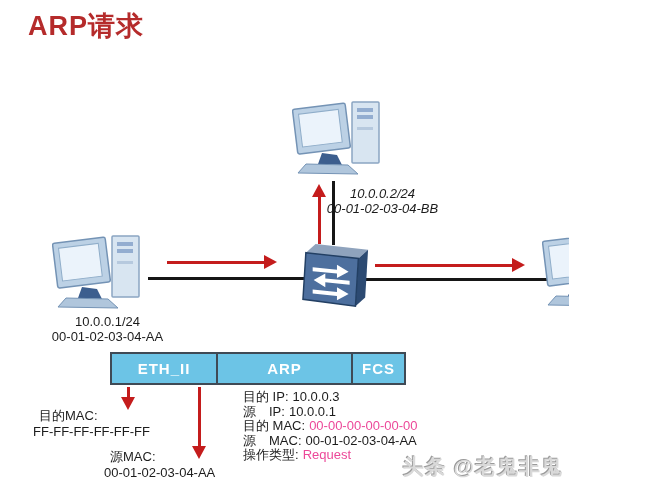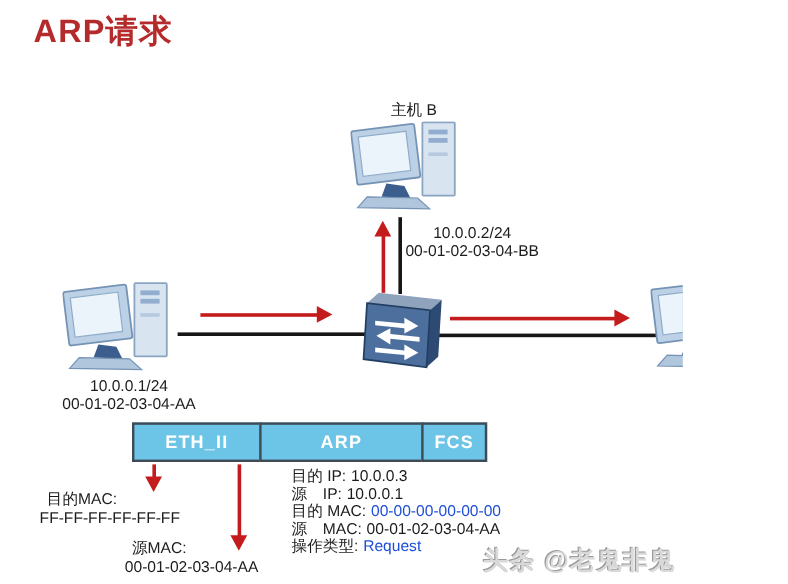--- a/index.html
+++ b/index.html
@@ -27,54 +27,53 @@
     border-top:13px solid #c41c1c;border-left:7px solid transparent;border-right:7px solid transparent;}
   
   .frame{left:110px;top:352px;display:flex;}
   .fbox{height:29px;background:#6cc4e6;border:2px solid #3f4a55;color:#ffffff;font-weight:bold;
     font-size:15px;display:flex;align-items:center;justify-content:center;letter-spacing:1px;}
   .fbox + .fbox{margin-left:-2px;}
   
   .ann{font-size:13px;line-height:16px;white-space:nowrap;}
   .arp-details{left:243px;top:390px;font-size:13px;line-height:14.6px;white-space:nowrap;}
   .arp-line .lbl{margin-right:4px;margin-top:42px;}
-  .red{color:#1d4ed8;}
+  .red{color:#ec4899;}
   
   .watermark{right:6px;bottom:6px;font-size:21px;font-weight:bold;color:#d9d9d9;
     text-shadow:-1px -1px 0 #9a9a9a,1px 1px 0 #ffffff;letter-spacing:1px;}
 </style>
 </head>
 <body>
 
 <div id="stage">
 
   <div class="abs title">ARP请求</div>
 
   <div class="abs bline" style="left:148px;top:277px;width:160px;height:3px;"></div>
   <div class="abs bline" style="left:362px;top:278px;width:185px;height:3px;"></div>
   <div class="abs bline" style="left:332px;top:181px;width:3px;height:64px;"></div>
 
   <div class="abs ar-right" style="left:167px;top:261px;width:98px;"></div>
   <div class="abs ar-right" style="left:375px;top:264px;width:138px;"></div>
   <div class="abs ar-up" style="left:318px;top:196px;height:48px;"></div>
 
-  <div class="abs t13 center" style="left:300px;top:84px;width:90px;">主机 B</div>
   <svg class="abs" style="left:292px;top:101px;" width="95" height="80" viewBox="0 0 95 80">
     <rect x="60" y="1" width="27" height="61" rx="1" fill="#d8e5f1" stroke="#8aa5c2" stroke-width="1.5"></rect>
     <rect x="65" y="7" width="16" height="4" fill="#93add0"></rect>
     <rect x="65" y="14" width="16" height="4" fill="#93add0"></rect>
     <rect x="65" y="26" width="16" height="3" fill="#b6c9de"></rect>
     <g transform="rotate(-7 30 28)">
       <rect x="3" y="5" width="53" height="45" rx="2" fill="#bcd1e5" stroke="#7493b5" stroke-width="1.5"></rect>
       <rect x="8.5" y="10.5" width="40" height="33" fill="#ebf3fb" stroke="#8fadc9" stroke-width="1"></rect>
     </g>
     <polygon points="30,52 45,54 50,64 26,63" fill="#3c5e8e"></polygon>
     <polygon points="14,63 56,64 66,73 6,72" fill="#b0c6dc" stroke="#7493b5" stroke-width="1"></polygon>
   </svg>
-  <div class="abs t13 center" style="left:326px;top:186px;width:135px;">
+  <div class="abs t13 center" style="left:315px;top:186px;width:135px;font-style:italic;">
     <div>10.0.0.2/24</div>
     <div>00-01-02-03-04-BB</div>
   </div>
 
   <svg class="abs" style="left:52px;top:235px;" width="95" height="80" viewBox="0 0 95 80">
     <rect x="60" y="1" width="27" height="61" rx="1" fill="#d8e5f1" stroke="#8aa5c2" stroke-width="1.5"></rect>
     <rect x="65" y="7" width="16" height="4" fill="#93add0"></rect>
     <rect x="65" y="14" width="16" height="4" fill="#93add0"></rect>
     <rect x="65" y="26" width="16" height="3" fill="#b6c9de"></rect>
     <g transform="rotate(-7 30 28)">

